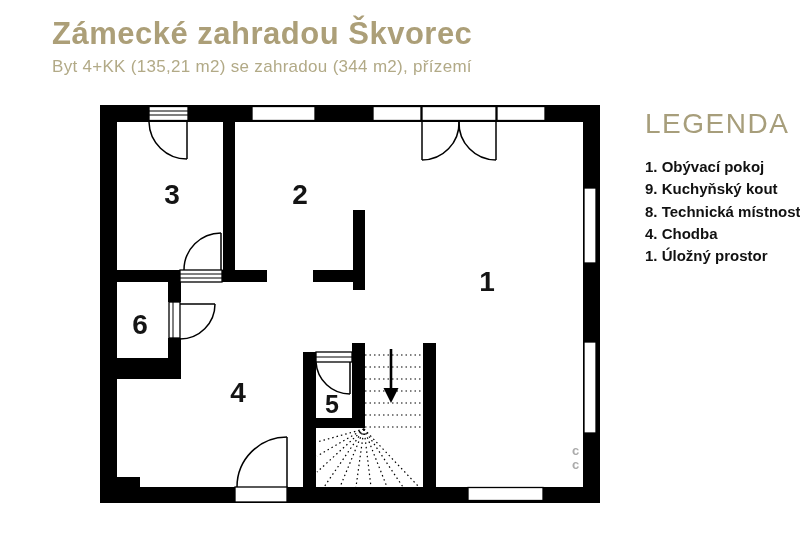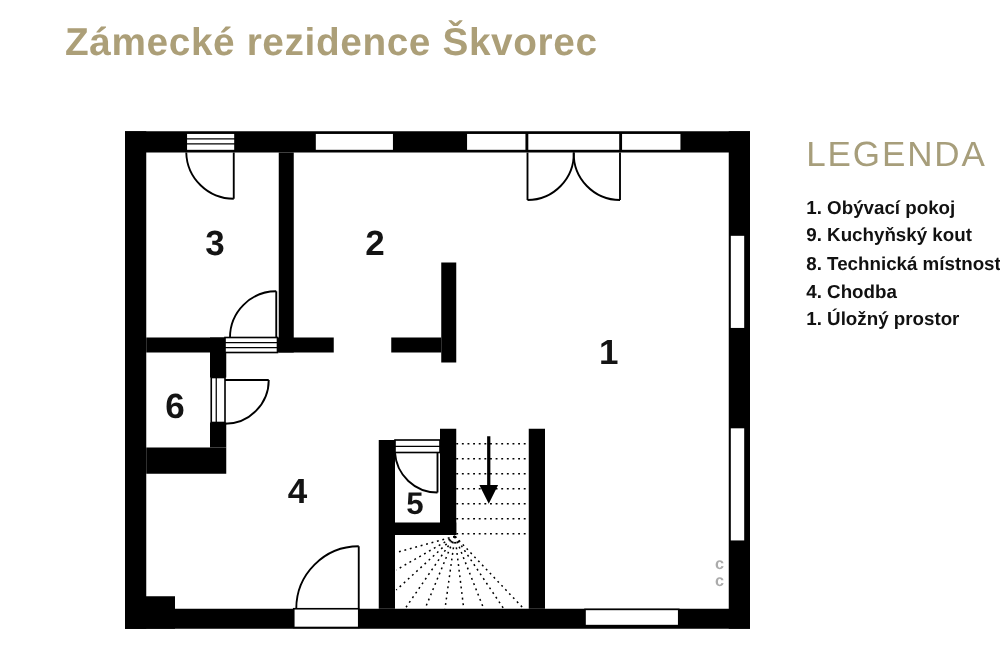--- a/index.html
+++ b/index.html
@@ -35,21 +35,22 @@
   .watermark{
     position:absolute;left:572px;top:444px;color:#8f8f8f;
     font-size:13px;line-height:14px;font-weight:bold;opacity:.75;
   }
   .watermark span{display:block;}
 </style>
 </head>
 <body>
 
 <div class="header">
-  <div class="title">Zámecké rezidence Škvorec</div>
+  <div class="title">Zámecké zahradou Škvorec</div>
+  <div class="subtitle">Byt 4+KK (135,21 m2) se zahradou (344 m2), přízemí</div>
 </div>
 
 <svg class="plan-svg" width="800" height="534" viewBox="0 0 800 534">
 
   <g fill="#000000">
     <rect x="100" y="105" width="500" height="17"></rect>
     <rect x="100" y="105" width="17" height="398"></rect>
     <rect x="583" y="105" width="17" height="398"></rect>
     <rect x="100" y="487" width="500" height="16"></rect>
     <rect x="100" y="477" width="40" height="26"></rect>

